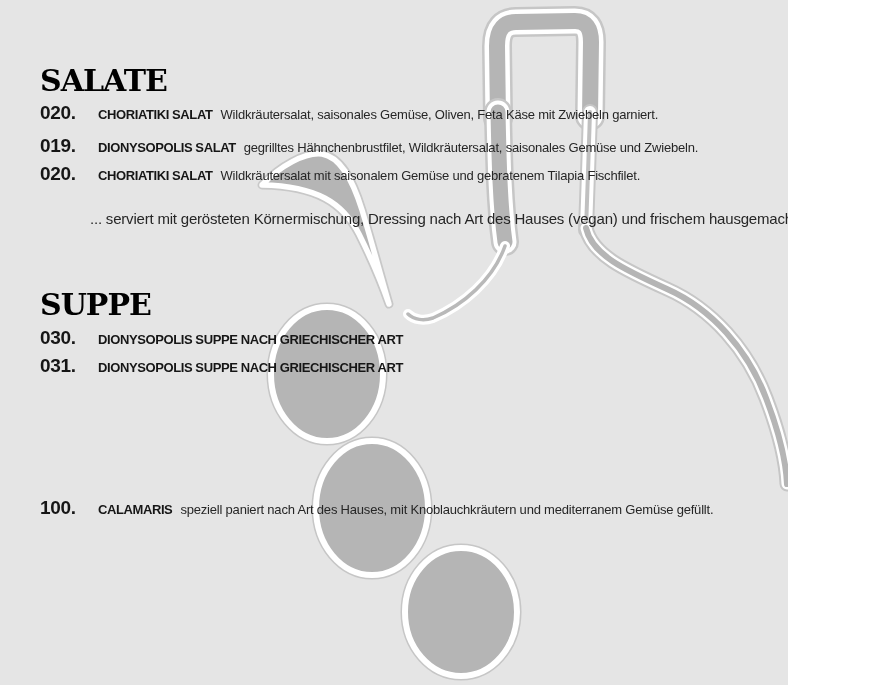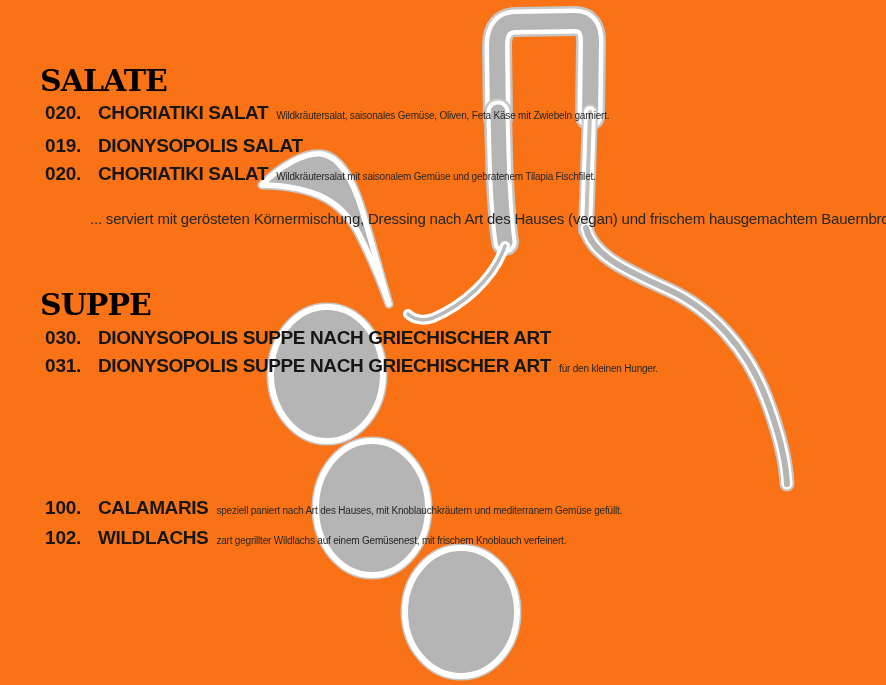--- a/index.html
+++ b/index.html
@@ -1,19 +1,19 @@
 <!DOCTYPE html>
 <html><head>
 <meta charset="utf-8">
 <style>
   html,body{margin:0;padding:0;background:#ffffff;}
   #canvas{
     position:relative;
-    width:886px;height:685px;
-    background:#f97316;
+    width:788px;height:685px;
+    background:#e5e5e5;
     overflow:hidden;
     font-family:"Liberation Sans", sans-serif;
     color:#1a1a1a;
   }
   #art{position:absolute;left:0;top:0;width:886px;height:685px;z-index:0;}
   .txt{position:absolute;z-index:1;left:40px;white-space:nowrap;}
   .heading{
     font-family:"DejaVu Serif", serif;
     font-weight:700;
     font-size:30px;
@@ -23,37 +23,37 @@
     margin:0;
   }
   .row{
     display:flex;
     align-items:baseline;
     line-height:24px;
   }
   .num{
     display:inline-block;
     width:46px;
-    text-align:center;
+    text-align:left;
     margin-right:12px;
     font-weight:700;
     font-size:19px;
     letter-spacing:-0.3px;
     color:#161616;
   }
   .name{
     font-weight:700;
-    font-size:19px;
+    font-size:13px;
     letter-spacing:-0.4px;
     color:#161616;
     margin-right:8px;
   }
   .desc{
     font-weight:400;
-    font-size:10px;
+    font-size:13px;
     letter-spacing:-0.2px;
     color:#262626;
   }
   .note{
     left:90px;
     font-size:15px;
     letter-spacing:-0.2px;
     color:#262626;
     line-height:20px;
   }
@@ -112,46 +112,41 @@
   <h1 class="txt heading" style="top:64px">SALATE</h1>
 
   <div class="txt row" style="top:101px">
     <span class="num">020.</span>
     <span class="name">CHORIATIKI SALAT</span>
     <span class="desc">Wildkräutersalat, saisonales Gemüse, Oliven, Feta Käse mit Zwiebeln garniert.</span>
   </div>
   <div class="txt row" style="top:134px">
     <span class="num">019.</span>
     <span class="name">DIONYSOPOLIS SALAT</span>
+    <span class="desc">gegrilltes Hähnchenbrustfilet, Wildkräutersalat, saisonales Gemüse und Zwiebeln.</span>
   </div>
   <div class="txt row" style="top:162px">
     <span class="num">020.</span>
     <span class="name">CHORIATIKI SALAT</span>
     <span class="desc">Wildkräutersalat mit saisonalem Gemüse und gebratenem Tilapia Fischfilet.</span>
   </div>
   <div class="txt note" style="top:209px">... serviert mit gerösteten Körnermischung, Dressing nach Art des Hauses (vegan) und frischem hausgemachtem Bauernbrot.</div>
 
   <h1 class="txt heading" style="top:288px">SUPPE</h1>
 
   <div class="txt row" style="top:326px">
     <span class="num">030.</span>
     <span class="name">DIONYSOPOLIS SUPPE NACH GRIECHISCHER ART</span>
     <span class="desc"></span>
   </div>
   <div class="txt row" style="top:354px">
     <span class="num">031.</span>
     <span class="name">DIONYSOPOLIS SUPPE NACH GRIECHISCHER ART</span>
-    <span class="desc">für den kleinen Hunger.</span>
   </div>
 
 
   <div class="txt row" style="top:496px">
     <span class="num">100.</span>
     <span class="name">CALAMARIS</span>
     <span class="desc">speziell paniert nach Art des Hauses, mit Knoblauchkräutern und mediterranem Gemüse gefüllt.</span>
   </div>
-  <div class="txt row" style="top:526px">
-    <span class="num">102.</span>
-    <span class="name">WILDLACHS</span>
-    <span class="desc">zart gegrillter Wildlachs auf einem Gemüsenest, mit frischem Knoblauch verfeinert.</span>
-  </div>
 
 </div>
 
 </body></html>

